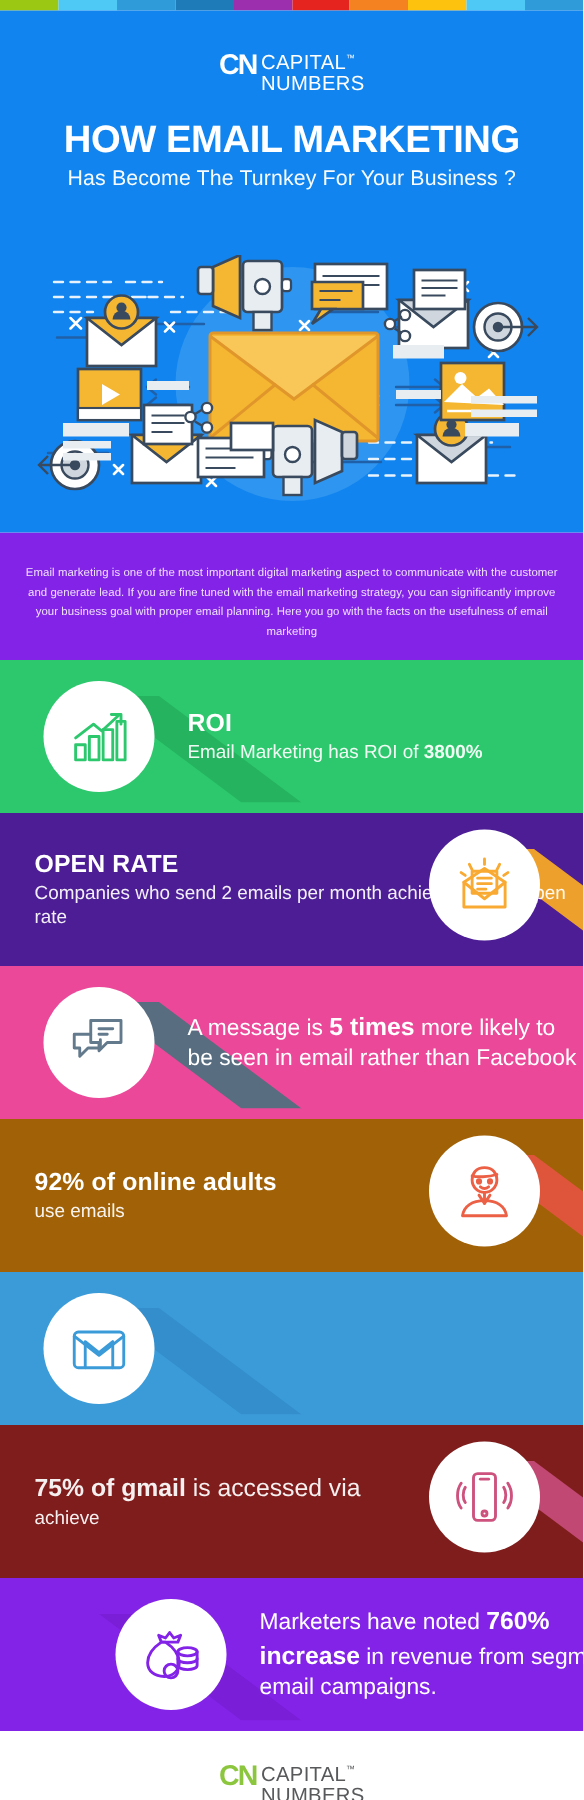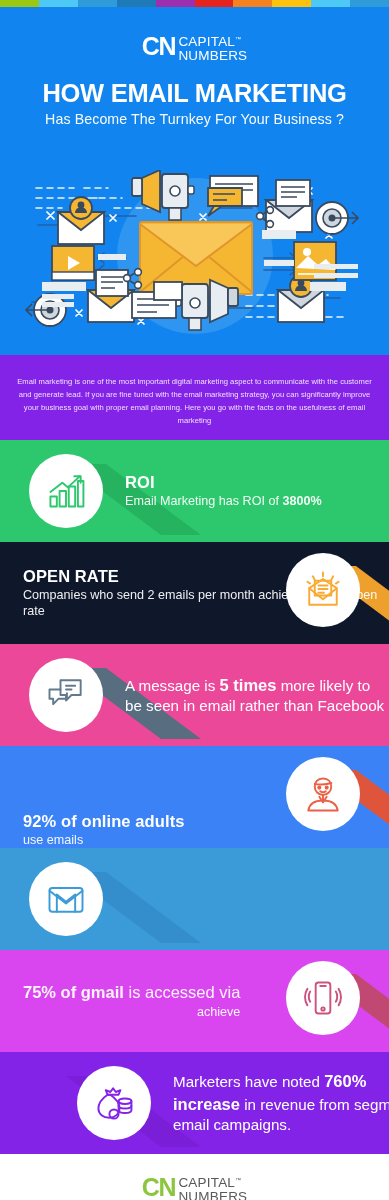--- a/index.html
+++ b/index.html
@@ -7,21 +7,21 @@
   #page{position:relative;width:389px;height:1200px;overflow:hidden;background:#fff;}
 
   
   .strip{display:flex;width:100%;height:7px;}
   .strip i{display:block;flex:1 1 0;height:100%;}
 
   
   .hero{background:#1184ef;width:100%;height:348px;position:relative;overflow:hidden;}
   .logo-wrap{display:flex;justify-content:center;align-items:center;padding-top:27px;}
   .logo{display:flex;align-items:flex-start;gap:3px;}
-  .logo .cn{font-weight:bold;font-size:25px;letter-spacing:-1.2px;line-height:1;color:#fff;}
+  .logo .cn{font-weight:bold;font-size:19px;letter-spacing:-1.2px;line-height:1;color:#fff;}
   .logo .words{display:flex;flex-direction:column;line-height:1.02;padding-top:1px;}
   .logo .words span{font-size:13.5px;letter-spacing:.2px;color:#fff;font-weight:400;}
   .logo .tm{font-size:6px;vertical-align:super;}
   .title{margin:18px 0 0;text-align:center;color:#fff;font-size:25.5px;font-weight:bold;letter-spacing:-0.3px;line-height:1;}
   .subtitle{margin:5px 0 0;text-align:center;color:#ffffff;font-size:14.2px;font-weight:400;letter-spacing:.1px;opacity:.97;}
   .illus{position:absolute;left:14px;top:163px;width:361px;height:175px;}
 
   
   .intro{background:#8423e8;padding:20px 16px 13px;}
   .intro p{margin:0;color:#f0e2ff;font-size:7.6px;line-height:1.72;text-align:center;letter-spacing:.05px;}
@@ -227,21 +227,21 @@
             <rect x="37" y="13" width="6" height="28"></rect>
             <path d="M7 25L20 15l6 5 13-12"></path>
             <path d="M33 8h7v7"></path>
           </svg>
         </div>
         <div class="txt">
           <div class="hd">ROI</div>
           <div class="bd">Email Marketing has ROI of <b>3800%</b></div>
         </div>
       </div>
-      <div class="row icon-right" style="background: #0f172a;">
+      <div class="row icon-right" style="background: #4c1d95;">
         <div class="lshadow"><svg width="389" height="95" viewBox="0 0 389 95">
             <path d="M316 24 L356 24 L451 95 L411 95 Z" fill="#eea02c"></path>
           </svg></div>
         <div class="txt">
           <div class="hd">OPEN RATE</div>
           <div class="bd">Companies who send 2 emails per month achieve highest open rate</div>
         </div>
         <div class="badge">
           <svg viewBox="0 0 48 48" width="44" height="44" fill="none" stroke="#f9aa33" stroke-width="2.1" stroke-linecap="round" stroke-linejoin="round">
             <path d="M9 40V22l15-10 15 10v18z"></path>
@@ -260,21 +260,21 @@
           <svg viewBox="0 0 48 48" width="44" height="44" fill="none" stroke="#63798c" stroke-width="2.1" stroke-linecap="round" stroke-linejoin="round">
             <path d="M18 8h22v16H30l-6 6v-6h-6z"></path>
             <path d="M25 22v6h-9l-6 6v-6H6V18h12"></path>
             <path d="M24 14h10M24 18h6"></path>
           </svg>
         </div>
         <div class="txt">
           <div class="big">A message is <b>5 times</b> more likely to be seen in email rather than Facebook</div>
         </div>
       </div>
-      <div class="row icon-right" style="background: #3b82f6; align-items: flex-end;">
+      <div class="row icon-right" style="background: #a16207;">
         <div class="lshadow"><svg width="389" height="95" viewBox="0 0 389 95">
             <path d="M316 24 L356 24 L451 95 L411 95 Z" fill="#df553c"></path>
           </svg></div>
         <div class="txt">
           <div class="hd">92% of online adults</div>
           <div class="bd">use emails</div>
         </div>
         <div class="badge">
           <svg viewBox="0 0 48 48" width="44" height="44" fill="none" stroke="#ec6046" stroke-width="2.1" stroke-linecap="round" stroke-linejoin="round">
             <path d="M24 7c6 0 9 4 9 9s-4 9-9 9-9-4-9-9 3-9 9-9z"></path>
@@ -293,21 +293,21 @@
             <path d="M66 24 L106 24 L201 95 L161 95 Z" fill="#348ecb"></path>
           </svg></div>
         <div class="badge">
           <svg viewBox="0 0 48 48" width="44" height="44" fill="none" stroke="#3b9bd9" stroke-width="2.1" stroke-linecap="round" stroke-linejoin="round">
             <rect x="6" y="12" width="36" height="26" rx="3"></rect>
             <path d="M6 15l18 14 18-14"></path>
             <path d="M14 38V19l10 8 10-8v19"></path>
           </svg>
         </div>
       </div>
-      <div class="row icon-right" style="background: #d946ef; text-align: right;">
+      <div class="row icon-right" style="background: #7f1d1d;">
         <div class="lshadow"><svg width="389" height="95" viewBox="0 0 389 95">
             <path d="M316 24 L356 24 L451 95 L411 95 Z" fill="#c04872"></path>
           </svg></div>
         <div class="txt">
           <div class="bd" style="font-size:16.5px"><b>75% of gmail</b> is accessed via</div>
           <div class="bd">achieve</div>
         </div>
         <div class="badge">
           <svg viewBox="0 0 48 48" width="44" height="44" fill="none" stroke="#cd527e" stroke-width="2.1" stroke-linecap="round" stroke-linejoin="round">
             <rect x="16" y="7" width="16" height="34" rx="3"></rect>

